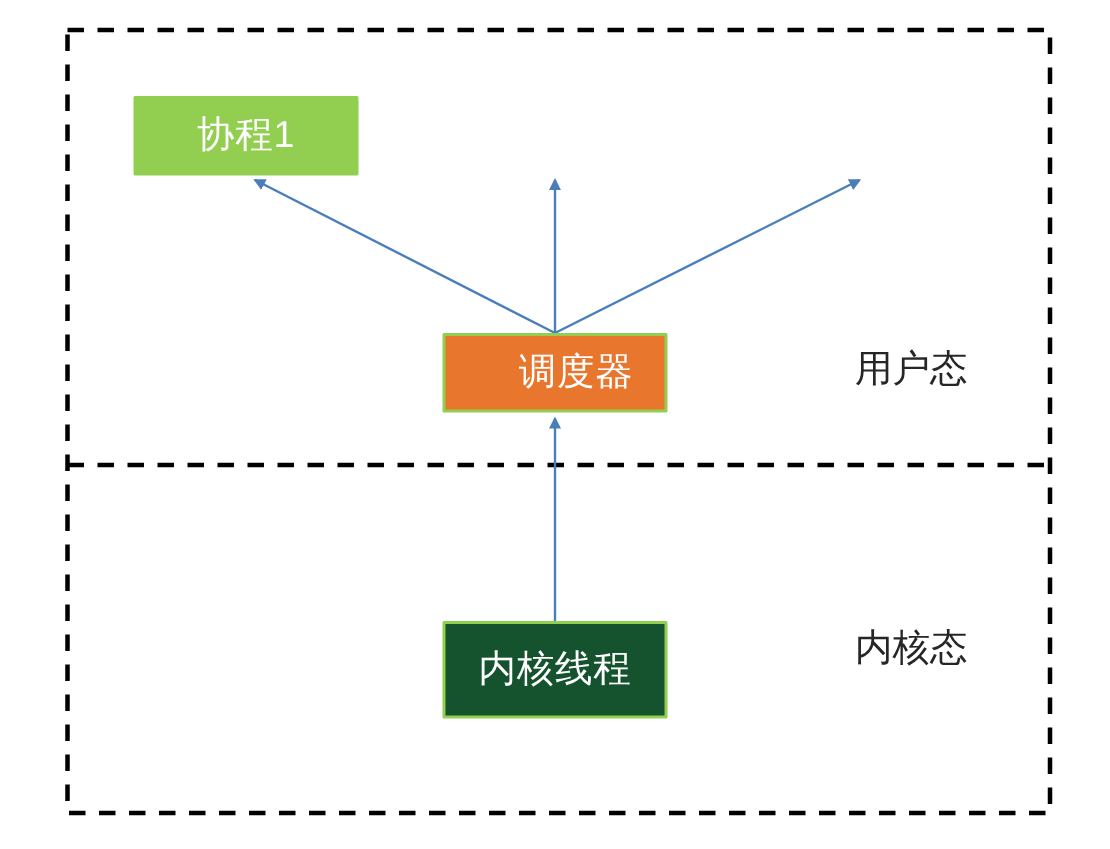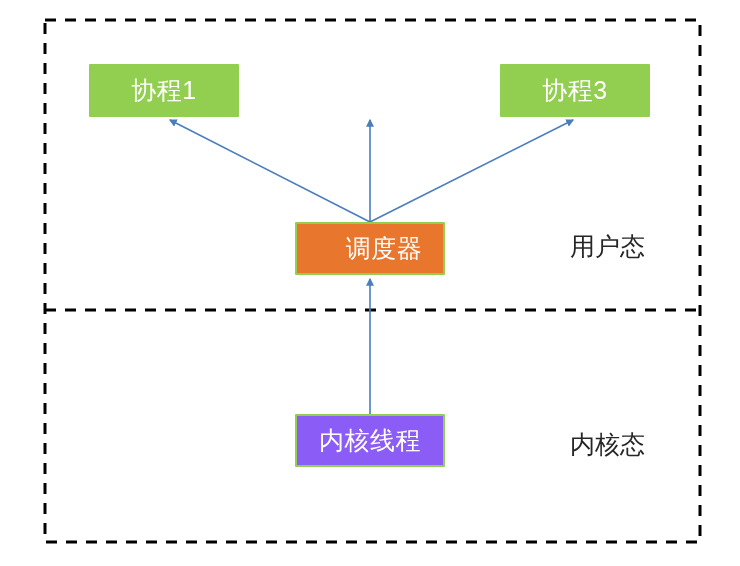--- a/index.html
+++ b/index.html
@@ -58,22 +58,22 @@
 
   .node-scheduler {
     width: 150px;
     height: 53px;
     background: #E8762C;
     border: 2px solid #92CE4F;
   }
 
   .node-kernel {
     width: 150px;
-    height: 53px;
-    background: #8b5cf6;
+    height: 65px;
+    background: #14532d;
     border: 2px solid #92CE4F;
   }
 
   
   .region-label {
     position: absolute;
     font-size: 25px;
     color: #262626;
     line-height: 1;
     white-space: nowrap;
@@ -102,33 +102,30 @@
     <line x1="370" y1="222" x2="573" y2="120" stroke="#4A7EBB" stroke-width="1.6" marker-end="url(#arrowhead)"></line>
 
     <line x1="370" y1="414" x2="370" y2="279" stroke="#4A7EBB" stroke-width="1.6" marker-end="url(#arrowhead)"></line>
   </svg>
 
   <div class="node node-coroutine" style="left:89px; top:64px;">
     <span>协程1</span>
   </div>
 
 
-  <div class="node node-coroutine" style="left:500px; top:64px;">
-    <span>协程3</span>
-  </div>
 
   <div class="node node-scheduler" style="left:295px; top:222px;padding-left:28px;">
     <span>调度器</span>
   </div>
 
   <div class="node node-kernel" style="left:295px; top:414px;">
     <span>内核线程</span>
   </div>
 
   <div class="region-label" style="left:570px; top:234px;">
     <span>用户态</span>
   </div>
 
-  <div class="region-label" style="left:570px; top:432px;">
+  <div class="region-label" style="left:570px; top:420px;">
     <span>内核态</span>
   </div>
 
 </div>
 
 </body></html>

